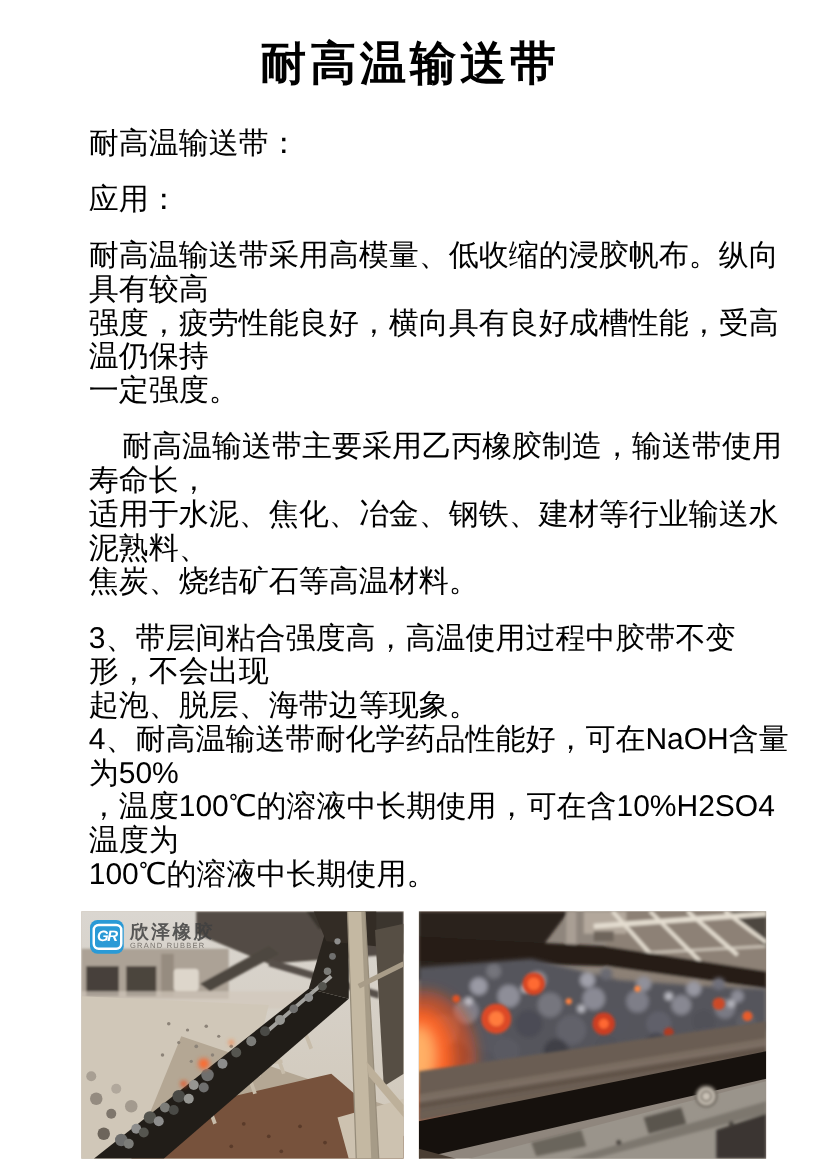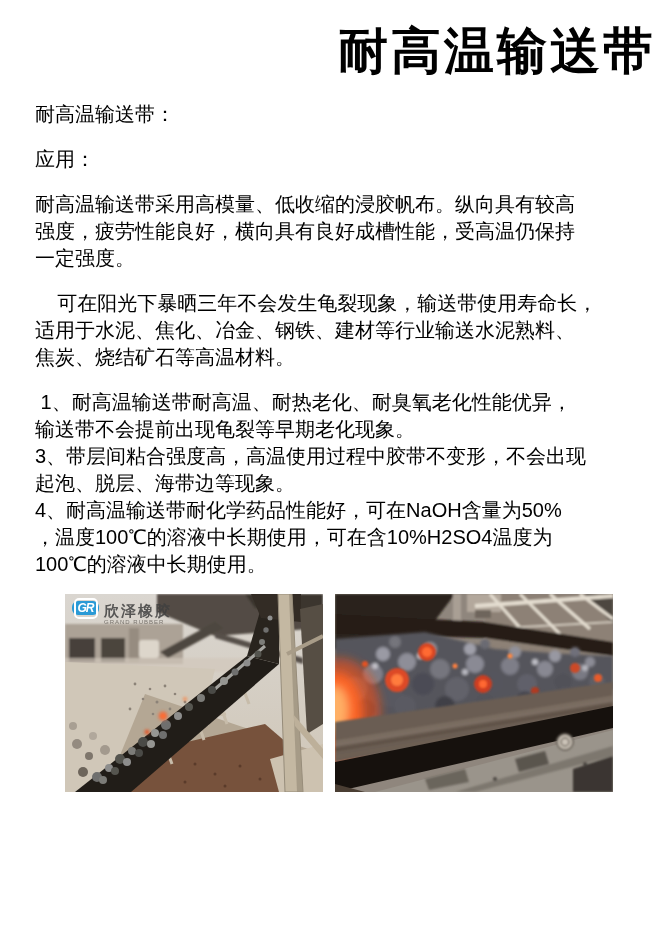--- a/index.html
+++ b/index.html
@@ -6,32 +6,33 @@
   .page{
     position:relative;
     width:666px;height:930px;
     background:#ffffff;
     color:#000000;
     font-family:"Liberation Sans",sans-serif;
     overflow:hidden;
   }
   .title{
     margin:22px 10px 0 0;
-    font-size:50px;
+    font-size:37px;
     line-height:58px;
     font-weight:700;
-    text-align:right;
+    text-align:center;
     letter-spacing:3px;
     white-space:nowrap;
   }
   .article{
     margin-top:21px;
     padding:0 31px 0 35px;
-    font-size:20px;
+    font-size:24px;
     line-height:27px;
+    margin-left:36px;
   }
   .para{
     margin:0;
     white-space:pre-wrap;
     letter-spacing:0;
   }
   .para.gap{margin-bottom:18px;}
   .photo-row{
     display:flex;
     gap:12px;
@@ -46,21 +47,21 @@
   }
   .photo.left{width:258px;}
   .photo.right{width:278px;}
   .photo svg{display:block;width:100%;height:100%;}
   
   .logo{
     position:absolute;top:7px;left:7px;
     display:flex;align-items:flex-start;gap:5px;
   }
   .logo-badge{
-    width:27px;height:14px;
+    width:27px;height:27px;
     background:#2a9ad6;
     border-radius:6px;
     display:flex;align-items:center;justify-content:center;
     box-sizing:border-box;
   }
   .logo-badge-inner{
     border:2px solid #ffffff;
     border-radius:5px;
     padding:0 2px;
     color:#ffffff;
@@ -93,25 +94,23 @@
 <div class="page">
 
   <h1 class="title">耐高温输送带</h1>
 
   <div class="article">
     <p class="para gap">耐高温输送带：</p>
     <p class="para gap">应用：</p>
     <p class="para gap">耐高温输送带采用高模量、低收缩的浸胶帆布。纵向具有较高
 强度，疲劳性能良好，横向具有良好成槽性能，受高温仍保持
 一定强度。</p>
-    <p class="para gap">    可在阳光下暴晒三年不会发生龟裂现象，输送带使用寿命长，
+    <p class="para gap">    耐高温输送带主要采用乙丙橡胶制造，输送带使用寿命长，
 适用于水泥、焦化、冶金、钢铁、建材等行业输送水泥熟料、
 焦炭、烧结矿石等高温材料。</p>
-    <p class="para"> 1、耐高温输送带耐高温、耐热老化、耐臭氧老化性能优异，
-输送带不会提前出现龟裂等早期老化现象。</p>
     <p class="para">3、带层间粘合强度高，高温使用过程中胶带不变形，不会出现
 起泡、脱层、海带边等现象。</p>
     <p class="para">4、耐高温输送带耐化学药品性能好，可在NaOH含量为50%
 ，温度100℃的溶液中长期使用，可在含10%H2SO4温度为
 100℃的溶液中长期使用。</p>
   </div>
 
   <div class="photo-row">
 
     <div class="photo left">

